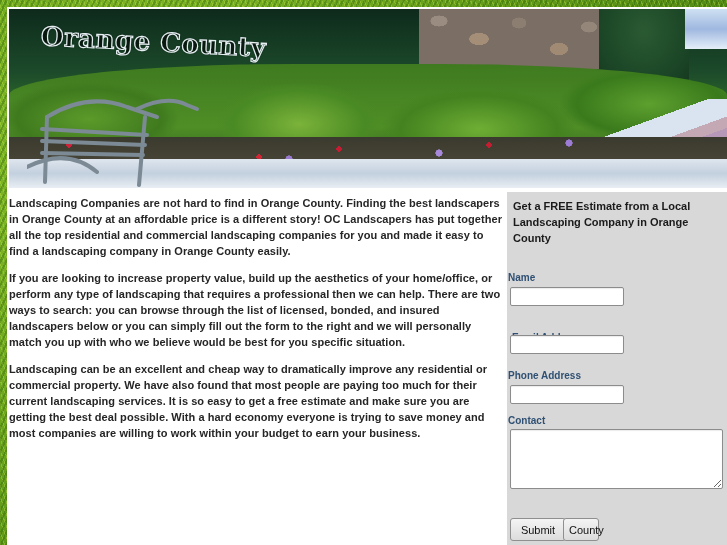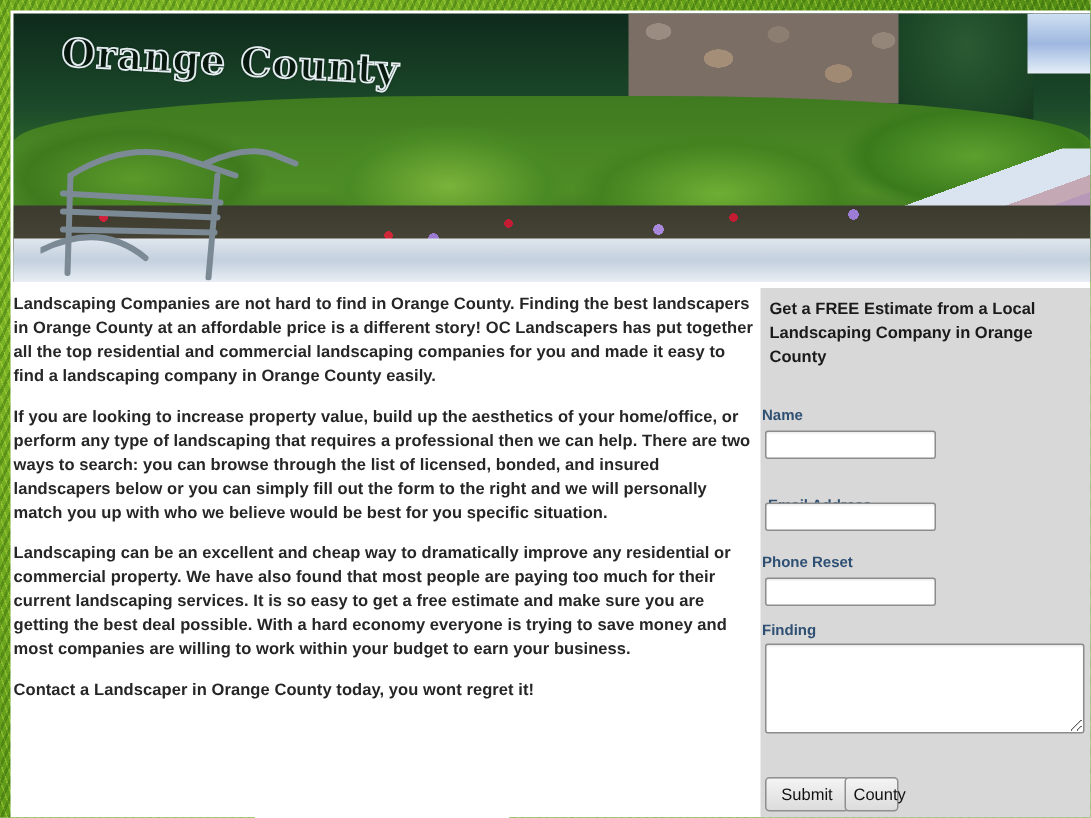--- a/index.html
+++ b/index.html
@@ -155,35 +155,34 @@
     </svg>
     <div class="logo">
       <span class="l1">Orange County</span>
     </div>
   </div>
 
   <div class="content">
     <p>Landscaping Companies are not hard to find in Orange County.  Finding the best landscapers in Orange County at an affordable price is a different story!  OC Landscapers has put together all the top residential and commercial landscaping companies for you and made it easy to find a landscaping company in Orange County easily.</p>
     <p>If you are looking to increase property value, build up the aesthetics of your home/office, or perform any type of landscaping that requires a professional then we can help.  There are two ways to search: you can browse through the list of licensed, bonded, and insured landscapers below or you can simply fill out the form to the right and we will personally match you up with who we believe would be best for you specific situation.</p>
     <p>Landscaping can be an excellent and cheap way to dramatically improve any residential or commercial property.  We have also found that most people are paying too much for their current landscaping services.  It is so easy to get a free estimate and make sure you are getting the best deal possible.  With a hard economy everyone is trying to save money and most companies are willing to work within your budget to earn your business.</p>
-    <p>Contact a Landscaper in Orange County today, you wont regret it!</p>
   </div>
 
   <form class="sidebar">
     <div class="promo">Get a FREE Estimate from a Local Landscaping Company in Orange County</div>
 
     <label style="left:1px; top:80px;">Name</label>
     <input class="field" style="left: 3px; top: 95px;" type="text" value="">
 
     <label style="left:5px; top:140px;">Email Address</label>
     <input class="field" style="left: 3px; top: 143px;" type="text" value="">
 
-    <label style="left:1px; top:178px;">Phone Reset</label>
+    <label style="left:1px; top:178px;">Phone Address</label>
     <input class="field" style="left: 3px; top: 193px;" type="text" value="">
 
-    <label style="left:1px; top:223px;">Finding</label>
+    <label style="left:1px; top:223px;">Contact</label>
     <textarea class="field" style="left: 3px; top: 237px;"></textarea>
 
     <button class="btn" style="left:3px; top:326px; width:56px;" type="submit">Submit</button>
     <button class="btn" style="left:56px; top:326px; width:36px;" type="reset">County</button>
   </form>
 
 </div>
 
 </body></html>

